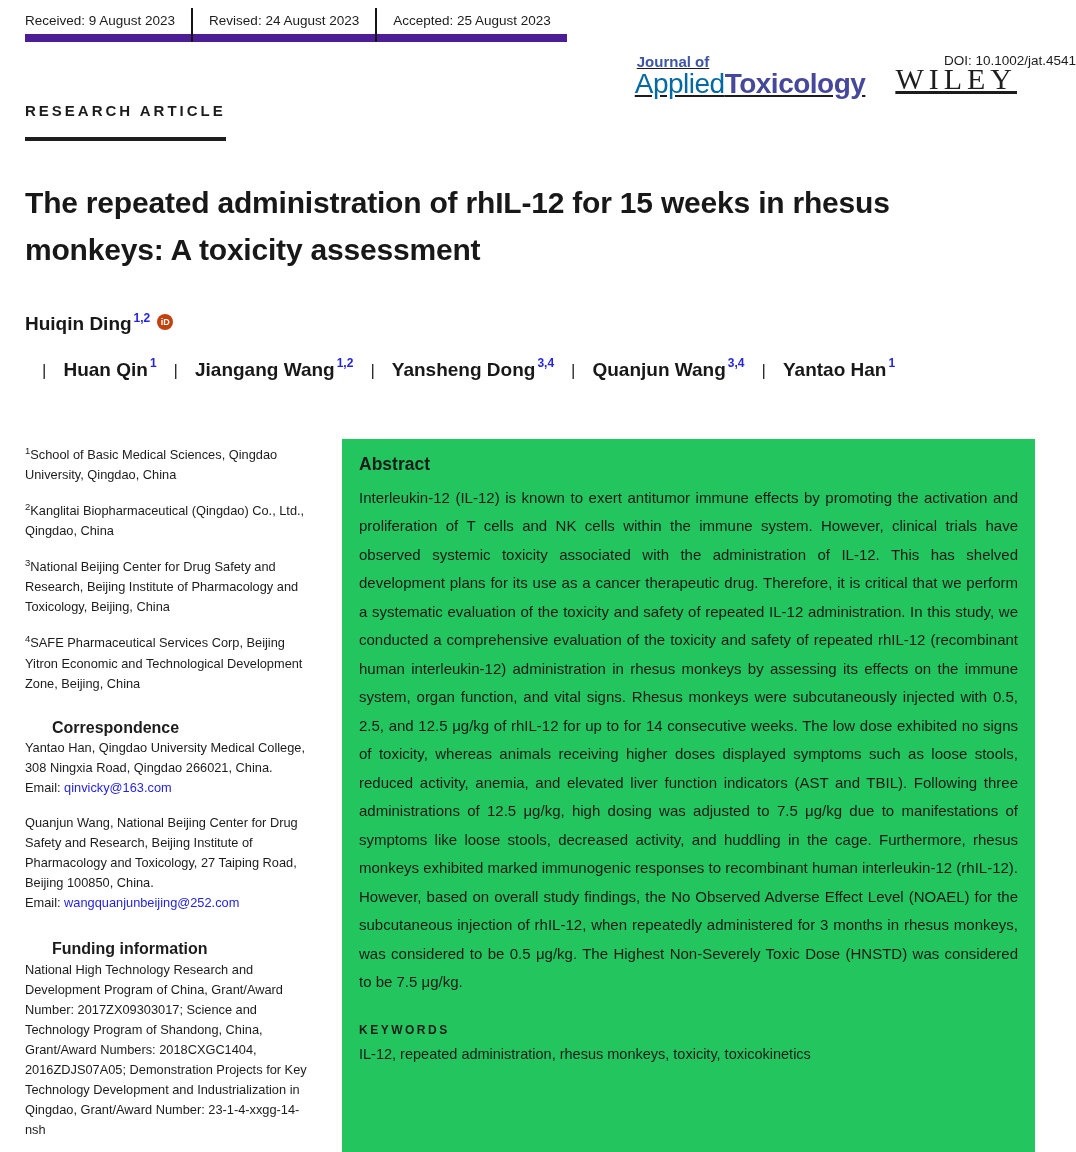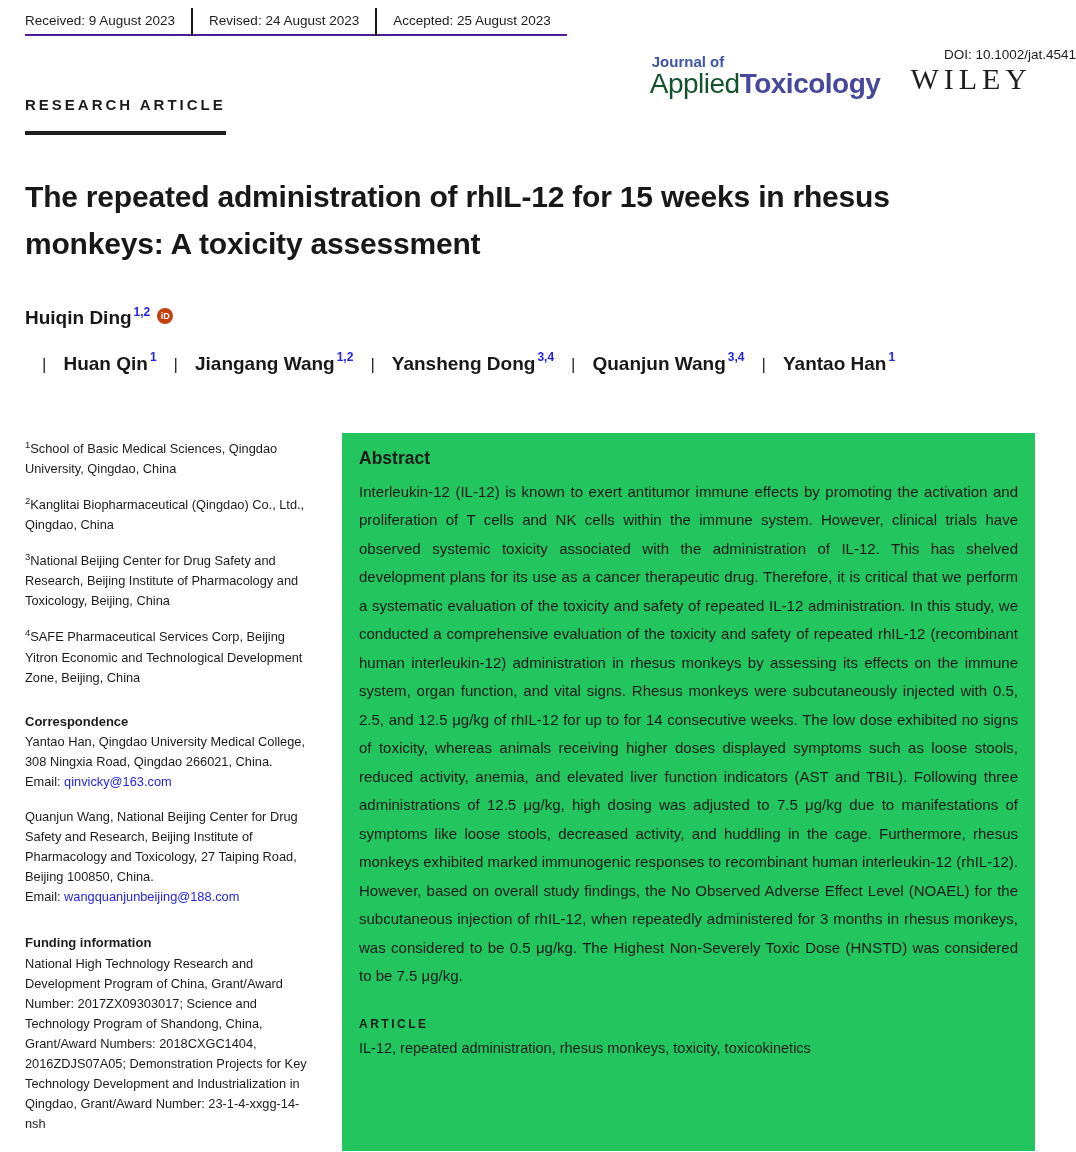--- a/index.html
+++ b/index.html
@@ -15,37 +15,37 @@
 
   
   .dates-row {
     display: inline-flex;
     align-items: stretch;
     margin: 8px 0 0 25px;
   }
   .date-cell {
     font-size: 13.5px;
     padding: 5px 16px 6px 16px;
-    border-bottom: 2px solid #4c1d95;
+    border-bottom: 8px solid #4c1d95;
     white-space: nowrap;
   }
   .date-cell:first-child { padding-left: 0; }
   .vbar { width: 2px; background: #161616; }
 
   .doi-line { margin: 11px 0 0 25px; font-size: 13.5px; text-align: right; }
 
   
   .brand-row {
-    position: absolute; top: 54px; right: 44px;
-    display: flex; align-items: flex-end; gap: 30px;
+    position: absolute; top: 54px; right: 59px;
+    display: flex; align-items: flex-end; gap: 30px; text-decoration: underline;
   }
   .journal-logo { line-height: 1; }
   .journal-of { font-size: 15px; font-weight: 600; color: #3c55a5; margin-left: 2px; }
   .journal-name { font-size: 28px; letter-spacing: -0.5px; margin-top: 1px; }
-  .journal-name .light { color: #14532d; font-weight: 400; margin-top: 42px; }
+  .journal-name .light { color: #0369a1; font-weight: 400; margin-top: 42px; }
   .journal-name .bold  { color: #46489b; font-weight: 700; }
   .wiley {
     font-family: "Liberation Serif", serif;
     font-size: 30px; letter-spacing: 5px; color: #1e1e1e;
     padding-bottom: 2px;
   }
 
   
   .article-type {
     display: inline-block;
@@ -96,21 +96,21 @@
     margin: 48px 41px 0 25px;
   }
   .left-col {
     width: 286px; flex: none;
     font-size: 12.8px; line-height: 20px;
     padding-top: 2px;
   }
   .col-divider { width: 2px; flex: none; background: #151515; margin-left: 16px; }
   .affil { margin-bottom: 12px; }
   .affil sup { font-size: 9.5px; }
-  .block-heading { font-weight: bold; font-size: 13px; }
+  .block-heading { font-weight: bold; font-size: 16px; margin-left: 27px; }
   .corr-block { margin-top: 24px; }
   .corr-entry { margin-bottom: 15px; }
   .email-link { color: #2424e0; text-decoration: none; cursor: pointer; }
   .funding-block { margin-top: 26px; }
   .funding-text { margin-top: 1px; }
 
   
   .abstract-box {
     flex: 1;
     margin-left: 13px;
@@ -179,34 +179,34 @@
       <p class="affil"><sup>4</sup><span>SAFE Pharmaceutical Services Corp, Beijing Yitron Economic and Technological Development Zone, Beijing, China</span></p>
 
       <div class="corr-block">
         <div class="block-heading">Correspondence</div>
         <div class="corr-entry">
           <span>Yantao Han, Qingdao University Medical College, 308 Ningxia Road, Qingdao 266021, China.</span><br>
           <span>Email: </span><a class="email-link">qinvicky@163.com</a>
         </div>
         <div class="corr-entry">
           <span>Quanjun Wang, National Beijing Center for Drug Safety and Research, Beijing Institute of Pharmacology and Toxicology, 27 Taiping Road, Beijing 100850, China.</span><br>
-          <span>Email: </span><a class="email-link">wangquanjunbeijing@188.com</a>
+          <span>Email: </span><a class="email-link">wangquanjunbeijing@252.com</a>
         </div>
       </div>
 
       <div class="funding-block">
         <div class="block-heading">Funding information</div>
         <div class="funding-text">National High Technology Research and Development Program of China, Grant/Award Number: 2017ZX09303017; Science and Technology Program of Shandong, China, Grant/Award Numbers: 2018CXGC1404, 2016ZDJS07A05; Demonstration Projects for Key Technology Development and Industrialization in Qingdao, Grant/Award Number: 23-1-4-xxgg-14-nsh</div>
       </div>
     </div>
 
     <div class="col-divider"></div>
 
     <div class="abstract-box">
       <div class="abstract-heading">Abstract</div>
       <div class="abstract-text">Interleukin-12 (IL-12) is known to exert antitumor immune effects by promoting the activation and proliferation of T cells and NK cells within the immune system. However, clinical trials have observed systemic toxicity associated with the administration of IL-12. This has shelved development plans for its use as a cancer therapeutic drug. Therefore, it is critical that we perform a systematic evaluation of the toxicity and safety of repeated IL-12 administration. In this study, we conducted a comprehensive evaluation of the toxicity and safety of repeated rhIL-12 (recombinant human interleukin-12) administration in rhesus monkeys by assessing its effects on the immune system, organ function, and vital signs. Rhesus monkeys were subcutaneously injected with 0.5, 2.5, and 12.5 μg/kg of rhIL-12 for up to for 14 consecutive weeks. The low dose exhibited no signs of toxicity, whereas animals receiving higher doses displayed symptoms such as loose stools, reduced activity, anemia, and elevated liver function indicators (AST and TBIL). Following three administrations of 12.5 μg/kg, high dosing was adjusted to 7.5 μg/kg due to manifestations of symptoms like loose stools, decreased activity, and huddling in the cage. Furthermore, rhesus monkeys exhibited marked immunogenic responses to recombinant human interleukin-12 (rhIL-12). However, based on overall study findings, the No Observed Adverse Effect Level (NOAEL) for the subcutaneous injection of rhIL-12, when repeatedly administered for 3 months in rhesus monkeys, was considered to be 0.5 μg/kg. The Highest Non-Severely Toxic Dose (HNSTD) was considered to be 7.5 μg/kg.</div>
-      <div class="keywords-heading">ARTICLE</div>
+      <div class="keywords-heading">KEYWORDS</div>
       <div class="keywords-text">IL-12, repeated administration, rhesus monkeys, toxicity, toxicokinetics</div>
     </div>
 
   </div>
 
 </div>
 
 </body></html>

